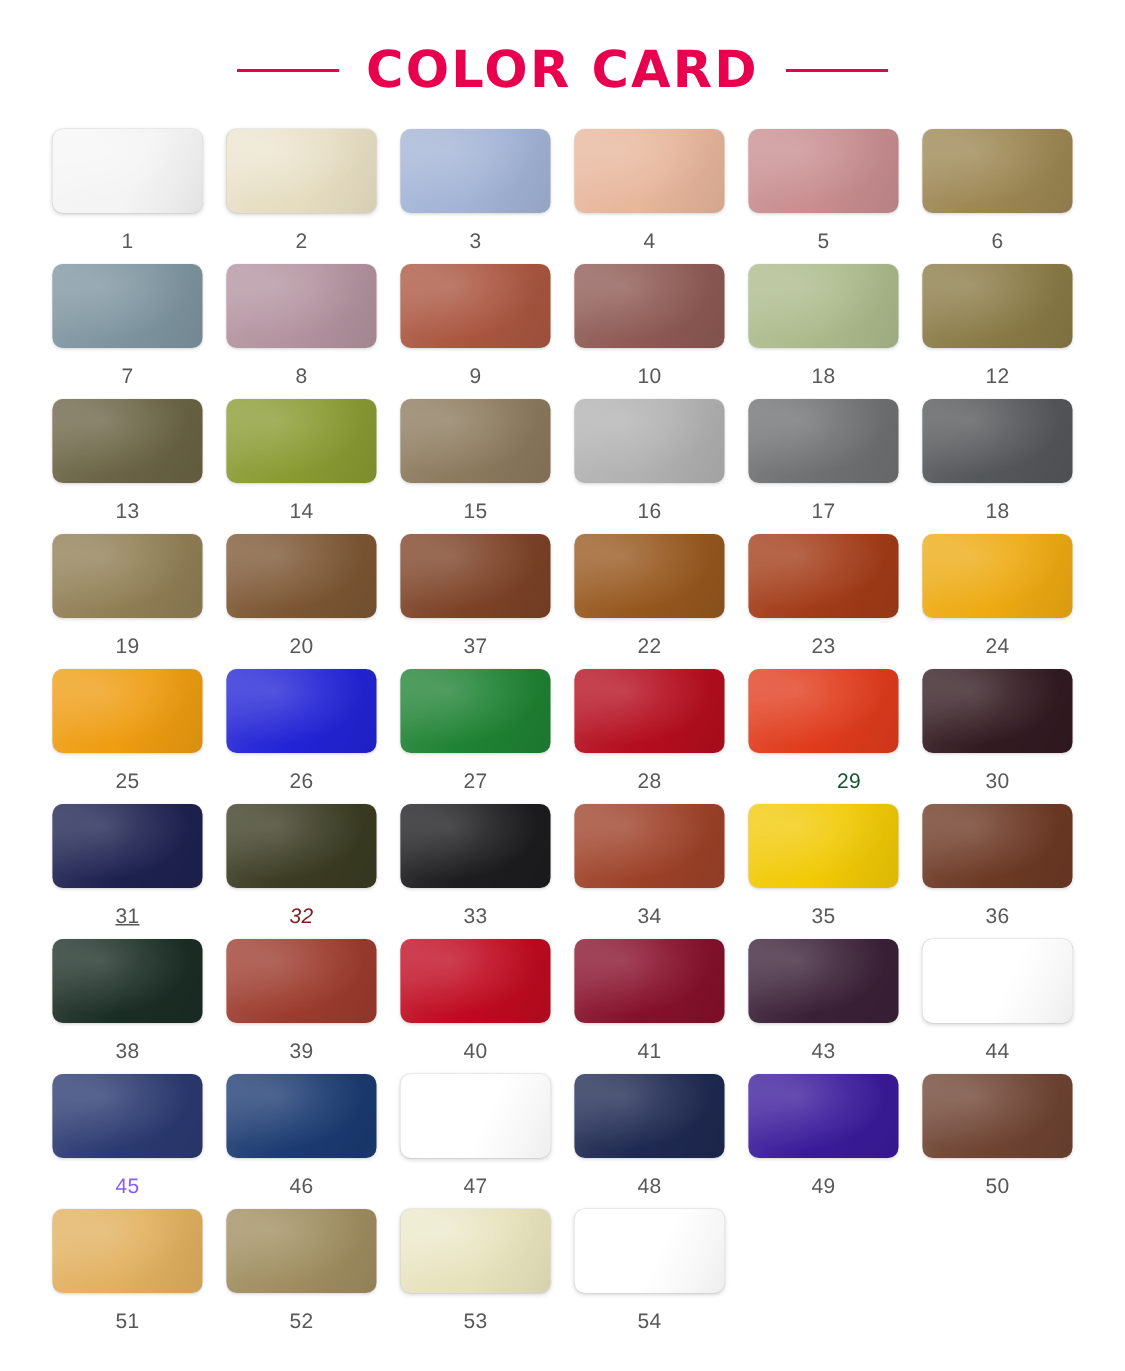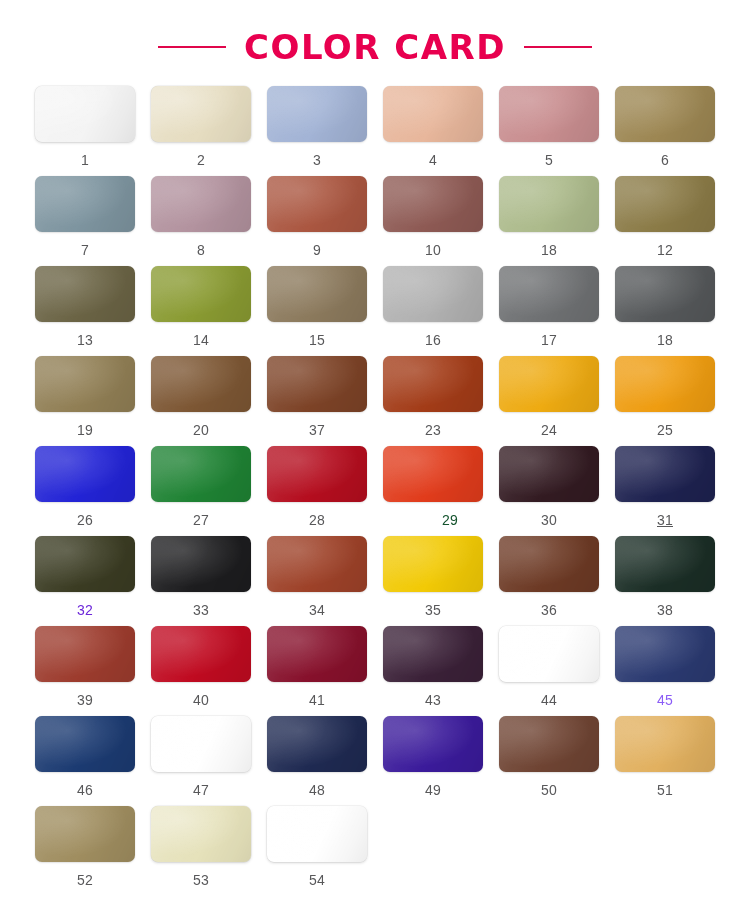--- a/index.html
+++ b/index.html
@@ -206,20 +206,24 @@
       </div>
       <div class="cell">
         <div class="swatch" style="background-color: rgb(125, 87, 52);"></div>
         <div class="label" style="color: rgb(88, 88, 90);">20</div>
       </div>
       <div class="cell">
         <div class="swatch" style="background-color: rgb(125, 67, 39);"></div>
         <div class="label" style="color: rgb(88, 88, 90);">37</div>
       </div>
       <div class="cell">
+        <div class="swatch" style="background-color: rgb(151, 88, 31);"></div>
+        <div class="label" style="color: rgb(88, 88, 90);">22</div>
+      </div>
+      <div class="cell">
         <div class="swatch" style="background-color: rgb(163, 60, 24);"></div>
         <div class="label" style="color: rgb(88, 88, 90);">23</div>
       </div>
       <div class="cell">
         <div class="swatch" style="background-color: rgb(238, 171, 18);"></div>
         <div class="label" style="color: rgb(88, 88, 90);">24</div>
       </div>
       <div class="cell">
         <div class="swatch" style="background-color: rgb(239, 157, 17);"></div>
         <div class="label" style="color: rgb(88, 88, 90);">25</div>
@@ -243,21 +247,21 @@
       <div class="cell">
         <div class="swatch" style="background-color: rgb(51, 27, 34);"></div>
         <div class="label" style="color: rgb(88, 88, 90);">30</div>
       </div>
       <div class="cell">
         <div class="swatch" style="background-color: rgb(30, 34, 80);"></div>
         <div class="label" style="color: rgb(88, 88, 90); text-decoration: underline;">31</div>
       </div>
       <div class="cell">
         <div class="swatch" style="background-color: rgb(59, 60, 35);"></div>
-        <div class="label" style="color: #6d28d9;">32</div>
+        <div class="label" style="color: #7f1d1d; font-style: italic;">32</div>
       </div>
       <div class="cell">
         <div class="swatch" style="background-color: rgb(29, 29, 31);"></div>
         <div class="label" style="color: rgb(88, 88, 90);">33</div>
       </div>
       <div class="cell">
         <div class="swatch" style="background-color: rgb(158, 66, 41);"></div>
         <div class="label" style="color: rgb(88, 88, 90);">34</div>
       </div>
       <div class="cell">

